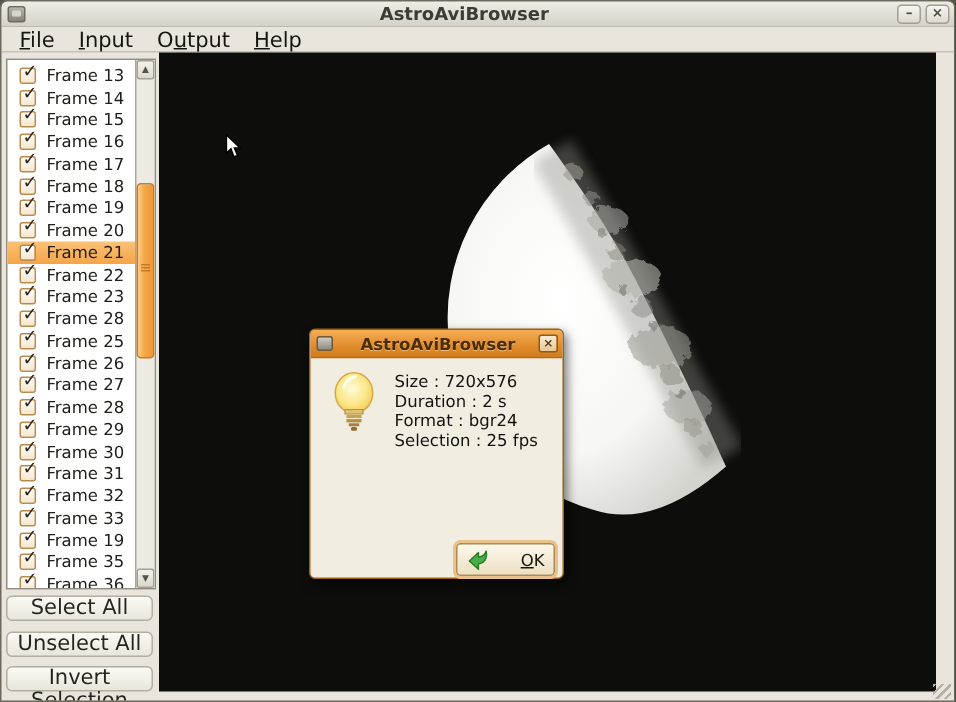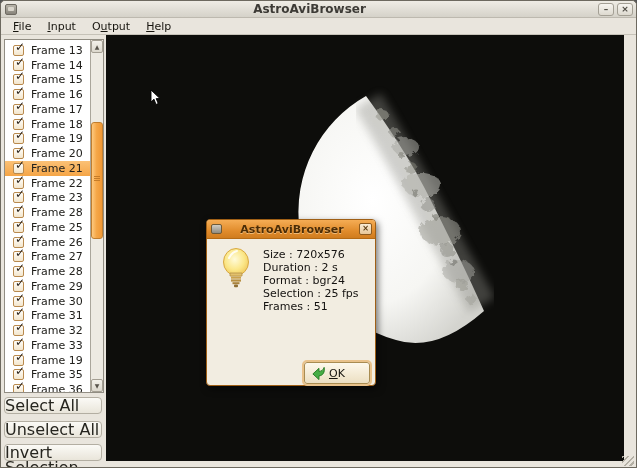--- a/index.html
+++ b/index.html
@@ -22,21 +22,21 @@
     background:linear-gradient(#b9b5aa,#87837a);border:1px solid #6e6a61;position:relative;}
   .app-icon::after{content:"";position:absolute;left:2px;top:2px;width:6px;height:4px;
     background:#d9d5cb;border-radius:1px;}
   .title{flex:1;text-align:center;font-size:12px;font-weight:bold;color:#3d3b36;}
   .win-btn{width:16px;height:13px;margin-right:3px;border:1px solid #a39f94;border-radius:3px;
     background:linear-gradient(#f7f5f0,#ddd9cf);
     font-size:9px;line-height:11px;text-align:center;color:#4e4b44;font-weight:bold;cursor:default;}
   
   .menubar{position:absolute;left:0;top:18px;right:0;height:16px;
     border-bottom:1px solid #c6c2b8;display:flex;align-items:center;padding-left:4px;}
-  .mitem{font-size:11px;color:#17150f;padding:2px 8px;cursor:default;}
+  .mitem{font-size:14px;color:#17150f;padding:2px 8px;cursor:default;}
   
   .frame-list{position:absolute;left:3px;top:38px;width:100px;height:354px;
     background:#fff;border:1px solid #918d83;overflow:hidden;}
   .frame-rows{position:absolute;left:0;top:0;width:86px;height:100%;padding-top:3px;overflow:hidden;}
   .frow{height:14.75px;display:flex;align-items:center;padding-left:8px;font-size:11px;color:#21201c;}
   .frow.sel{background:linear-gradient(#fbc176,#f5a546);}
   .cb{width:11px;height:11px;flex:0 0 11px;border:1px solid #b98a4e;border-radius:2px;
     background:linear-gradient(#fffdf8,#f3e6cd);position:relative;}
   .ckmark{position:absolute;left:1px;top:-6px;font-size:12px;font-weight:bold;color:#2c241c;}
   .flabel{margin-left:7px;white-space:nowrap;}
@@ -49,21 +49,21 @@
   .sb-up{top:0;}
   .sb-down{bottom:0;}
   .sb-thumb{position:absolute;left:0;top:82px;width:12px;height:117px;
     background:linear-gradient(90deg,#fdc97f,#f5a748 45%,#ef9735);
     border:1px solid #c07e2f;border-radius:3px;}
   .sb-grip{position:absolute;left:2px;top:53px;width:6px;height:1px;background:#c57c28;
     box-shadow:0 2px 0 #c57c28,0 4px 0 #c57c28;}
   
   .side-btn{position:absolute;left:3px;width:98px;height:17px;
     background:linear-gradient(#fbfaf6,#e9e5da);border:1px solid #b3aea2;border-radius:4px;
-    font-size:16px;color:#26251f;text-align:left;line-height:15px;cursor:default;
+    font-size:14px;color:#26251f;text-align:center;line-height:15px;cursor:default;
     font-family:"DejaVu Sans","Liberation Sans",sans-serif;padding:0;}
   
   .image-area{position:absolute;left:105px;top:34px;width:518px;height:426px;background:#0d0d0b;overflow:hidden;}
   .moon-svg{position:absolute;left:0;top:0;}
   .cursor-svg{position:absolute;left:44px;top:54px;}
   .resize-grip{position:absolute;right:2px;bottom:1px;width:12px;height:10px;
     background:repeating-linear-gradient(135deg,#b4b0a5 0 1.5px,transparent 1.5px 4px);}
   
   .dialog{position:absolute;left:205px;top:218px;width:170px;height:167px;z-index:10;
     background:#f2ede1;border:1px solid #9f5f15;border-radius:4px;
@@ -77,21 +77,21 @@
     text-shadow:0 1px 0 rgba(255,230,185,.55);}
   .dialog-close{width:13px;height:12px;margin-right:3px;border:1px solid #8d5b1f;border-radius:2px;
     background:linear-gradient(#f9ecd6,#e8c697);font-size:8px;line-height:10px;text-align:center;
     font-weight:bold;color:#5a3a10;cursor:default;}
   .bulb{position:absolute;left:13px;top:27px;}
   .info-lines{position:absolute;left:56px;top:28px;}
   .iline{font-size:11px;line-height:13px;color:#141210;white-space:pre;}
   .ok-btn{position:absolute;left:97px;top:142px;width:66px;height:22px;
     background:linear-gradient(#fdf8ec,#ecdfc2);border:1px solid #a88c52;border-radius:3px;
     outline:2px solid #e9c28b;
-    display:flex;align-items:center;justify-content:flex-start;gap:3px;
+    display:flex;align-items:center;justify-content:space-between;gap:3px;
     font-size:11px;color:#17150f;cursor:default;
     font-family:"DejaVu Sans","Liberation Sans",sans-serif;}
 </style>
 </head>
 <body>
 
 <div class="window">
 
   <div class="titlebar">
     <span class="app-icon"></span>
@@ -331,21 +331,20 @@
       <rect x="11" y="32.4" width="10" height="2.2" fill="#b78f41"></rect>
       <rect x="12.5" y="35.2" width="7" height="2" fill="#a8823c"></rect>
       <rect x="14" y="37.6" width="4" height="2.6" rx="1" fill="#8f6e33"></rect>
       <path d="M9,11 q3,-6 8,-7" stroke="#ffffff" stroke-width="2" fill="none" opacity="0.85" stroke-linecap="round"></path>
     </svg>
     <div class="info-lines">
         <div class="iline"><span>Size</span><span> : </span><span>720x576</span></div>
         <div class="iline"><span>Duration</span><span> : </span><span>2 s</span></div>
         <div class="iline"><span>Format</span><span> : </span><span>bgr24</span></div>
         <div class="iline"><span>Selection</span><span> : </span><span>25 fps</span></div>
-        <div class="iline"><span>Frames</span><span> : </span><span>51</span></div>
       </div>
     <button class="ok-btn">
       <svg width="15" height="16" viewBox="0 0 16 17">
         <path d="M2 9.5 L8.5 3.5 L8.5 6.8 C11.5 6.6 13.2 5.2 14 2.5 C15 7.5 12.8 11.2 8.5 11.6 L8.5 15.5 Z" fill="#47ad44" stroke="#267a24" stroke-width="1" stroke-linejoin="round"></path>
       </svg>
       <span><u>O</u>K</span>
     </button>
   </div>
 
   <div class="resize-grip"></div>

